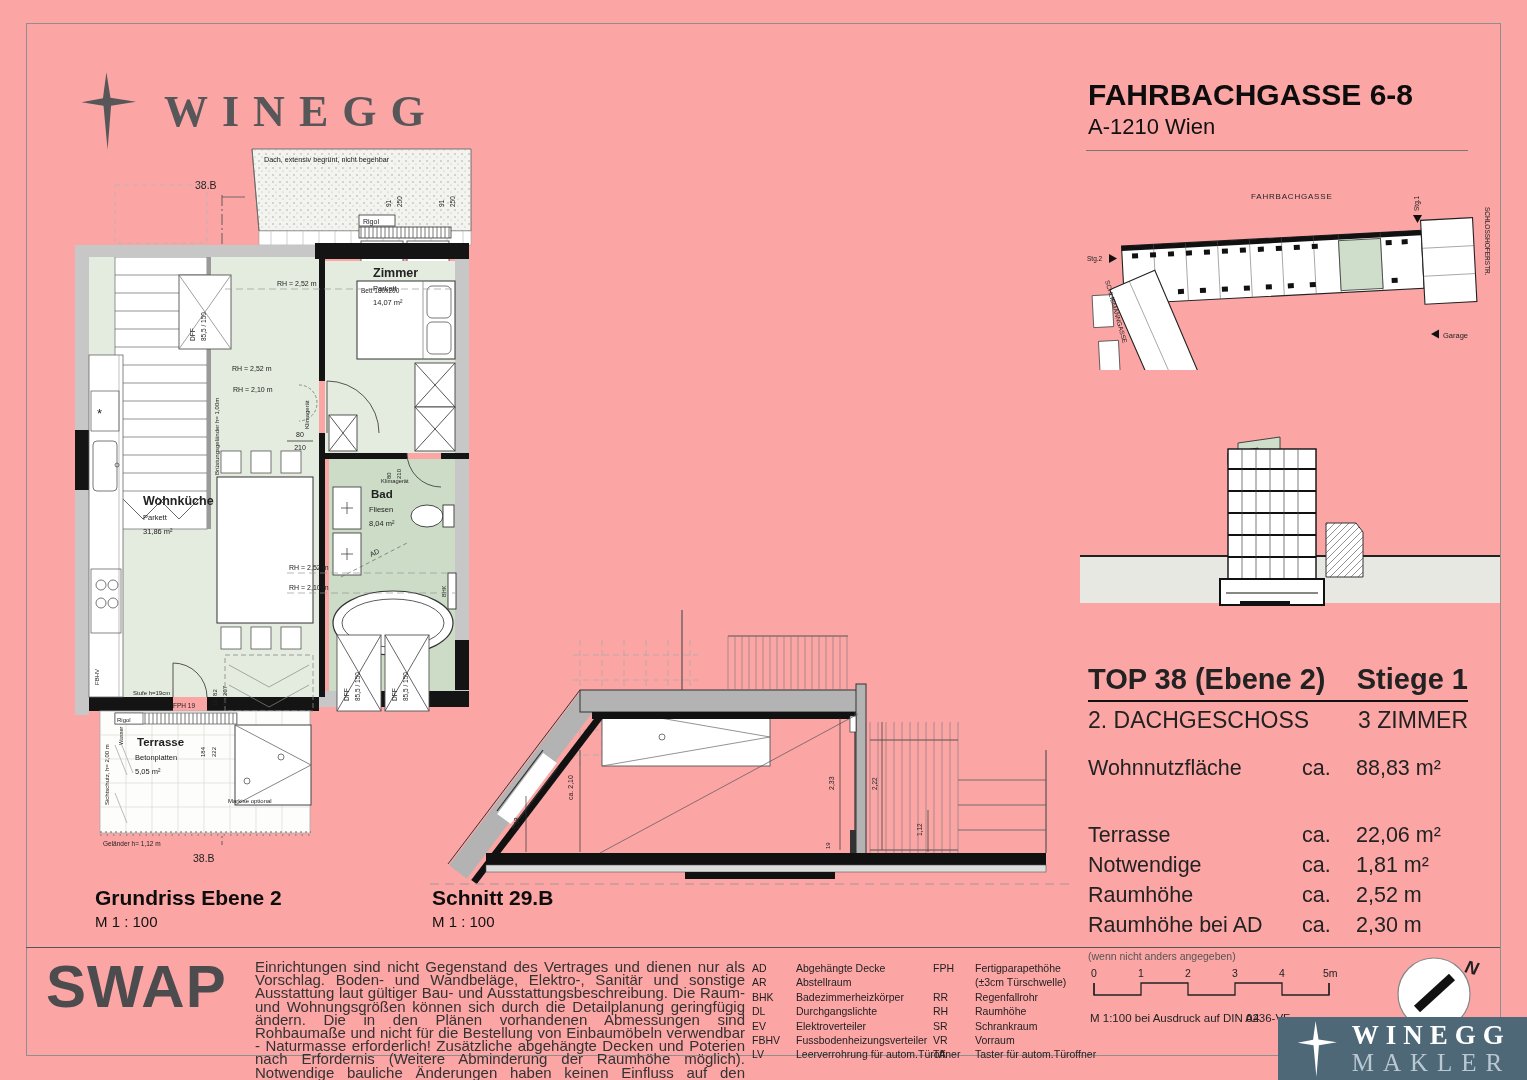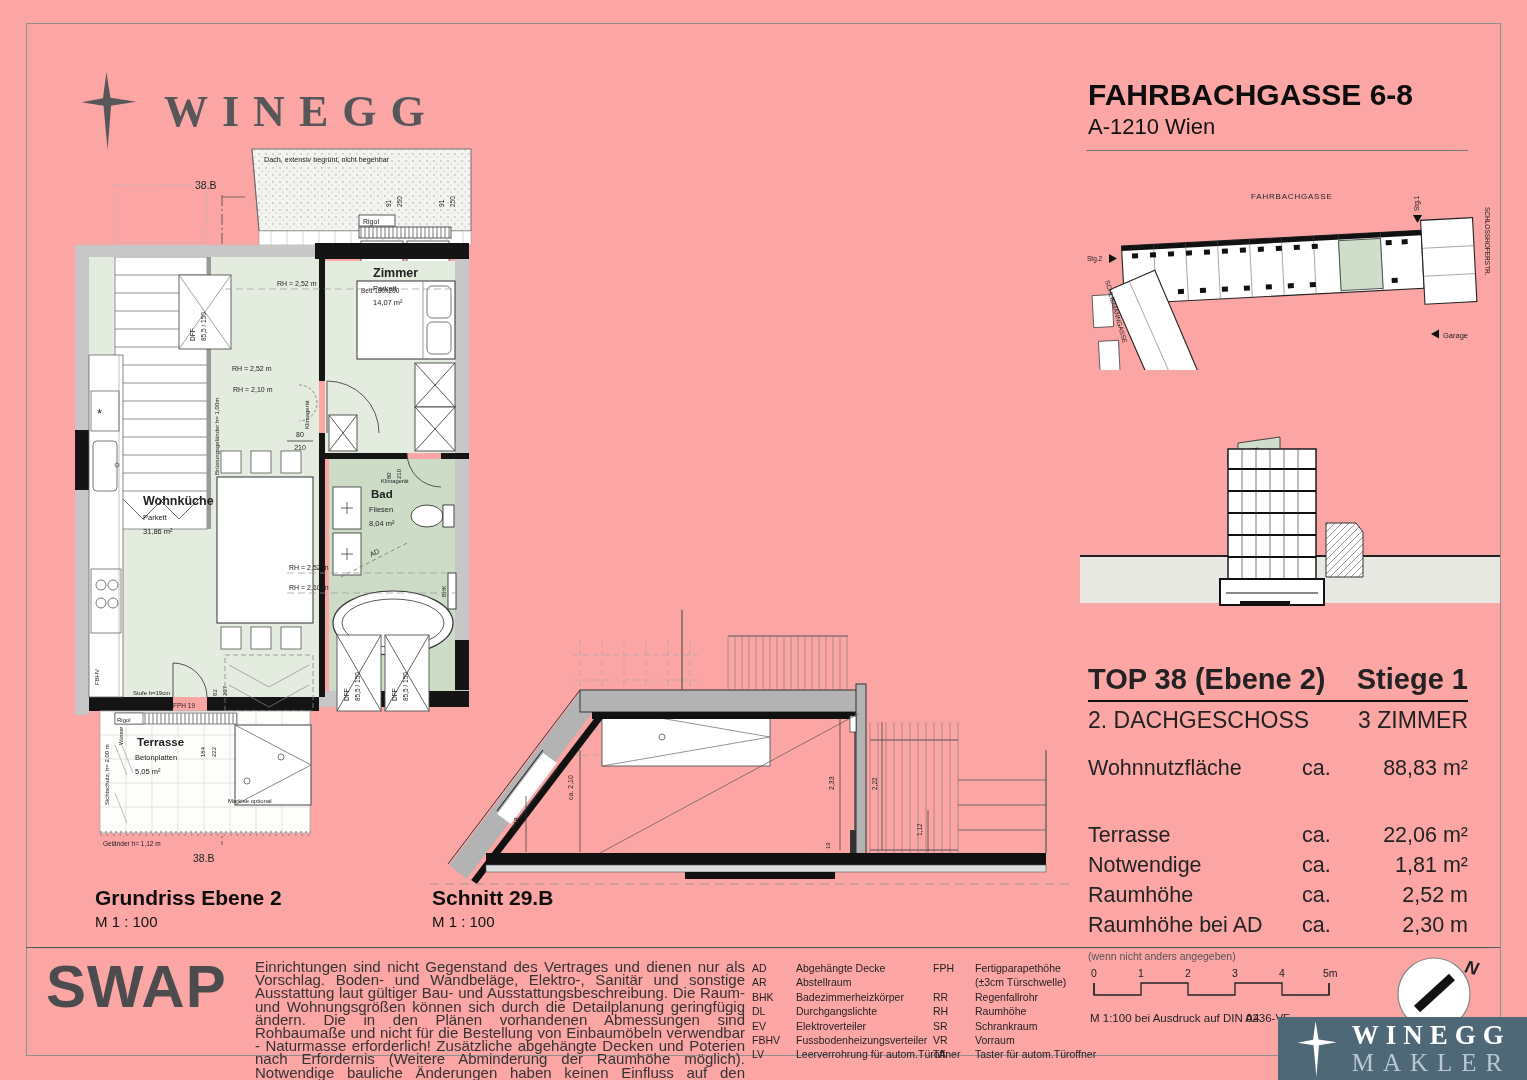--- a/index.html
+++ b/index.html
@@ -17,21 +17,21 @@
   .addr-title{left:1088px;top:78px;font-size:30px;font-weight:bold;color:#0d0d0d;}
   .addr-city{left:1088px;top:114px;font-size:22px;color:#111;}
   .addr-rule{left:1086px;top:150px;width:382px;height:1px;background:#777;}
 
   .unit-panel{left:1088px;top:663px;width:380px;}
   .ui-title-row{display:flex;justify-content:space-between;align-items:baseline;font-size:29px;font-weight:bold;padding-bottom:4px;border-bottom:2.5px solid #111;}
   .ui-sub-row{display:flex;justify-content:space-between;font-size:23px;margin-top:5px;}
   .metric{display:flex;font-size:21.5px;align-items:baseline;}
   .m-label{flex:1;}
   .m-ca{width:54px;}
-  .m-val{width:112px;text-align:right;}
+  .m-val{width:112px;text-align:left;}
   .m-first{margin-top:22px;}
   .m-gap{margin-top:42px;}
   .m-next{margin-top:5px;}
   .ui-note{font-size:10.5px;color:#555;margin-top:12px;}
 
   
   .cap-title{font-size:21px;font-weight:bold;color:#0d0d0d;}
   .cap-scale{font-size:15px;color:#111;margin-top:3px;}
 
   

